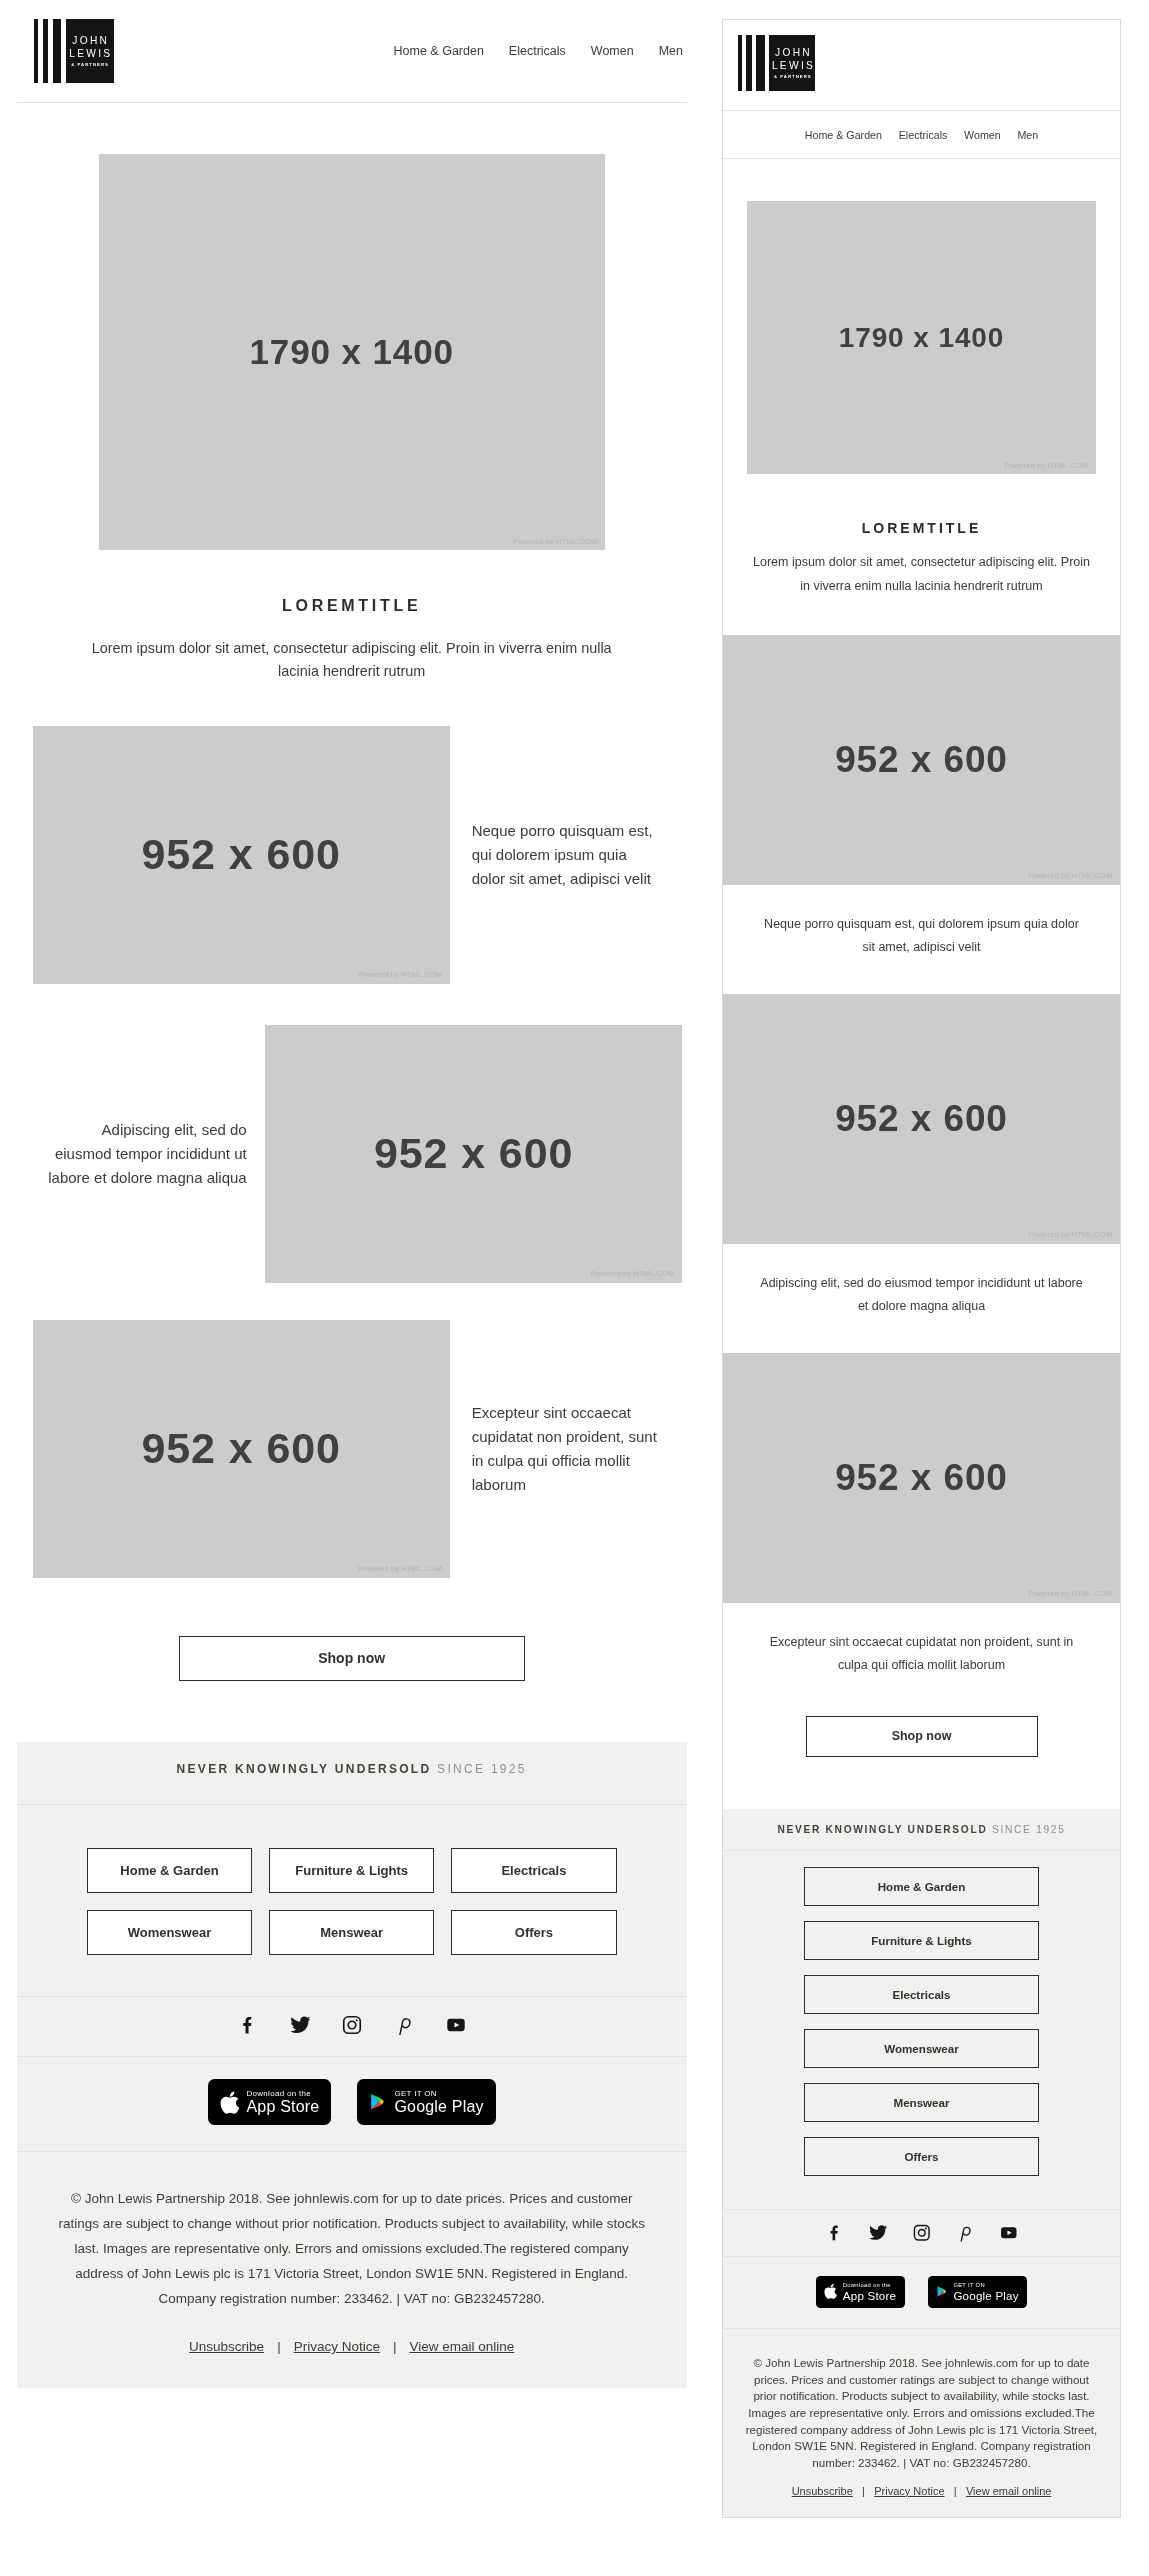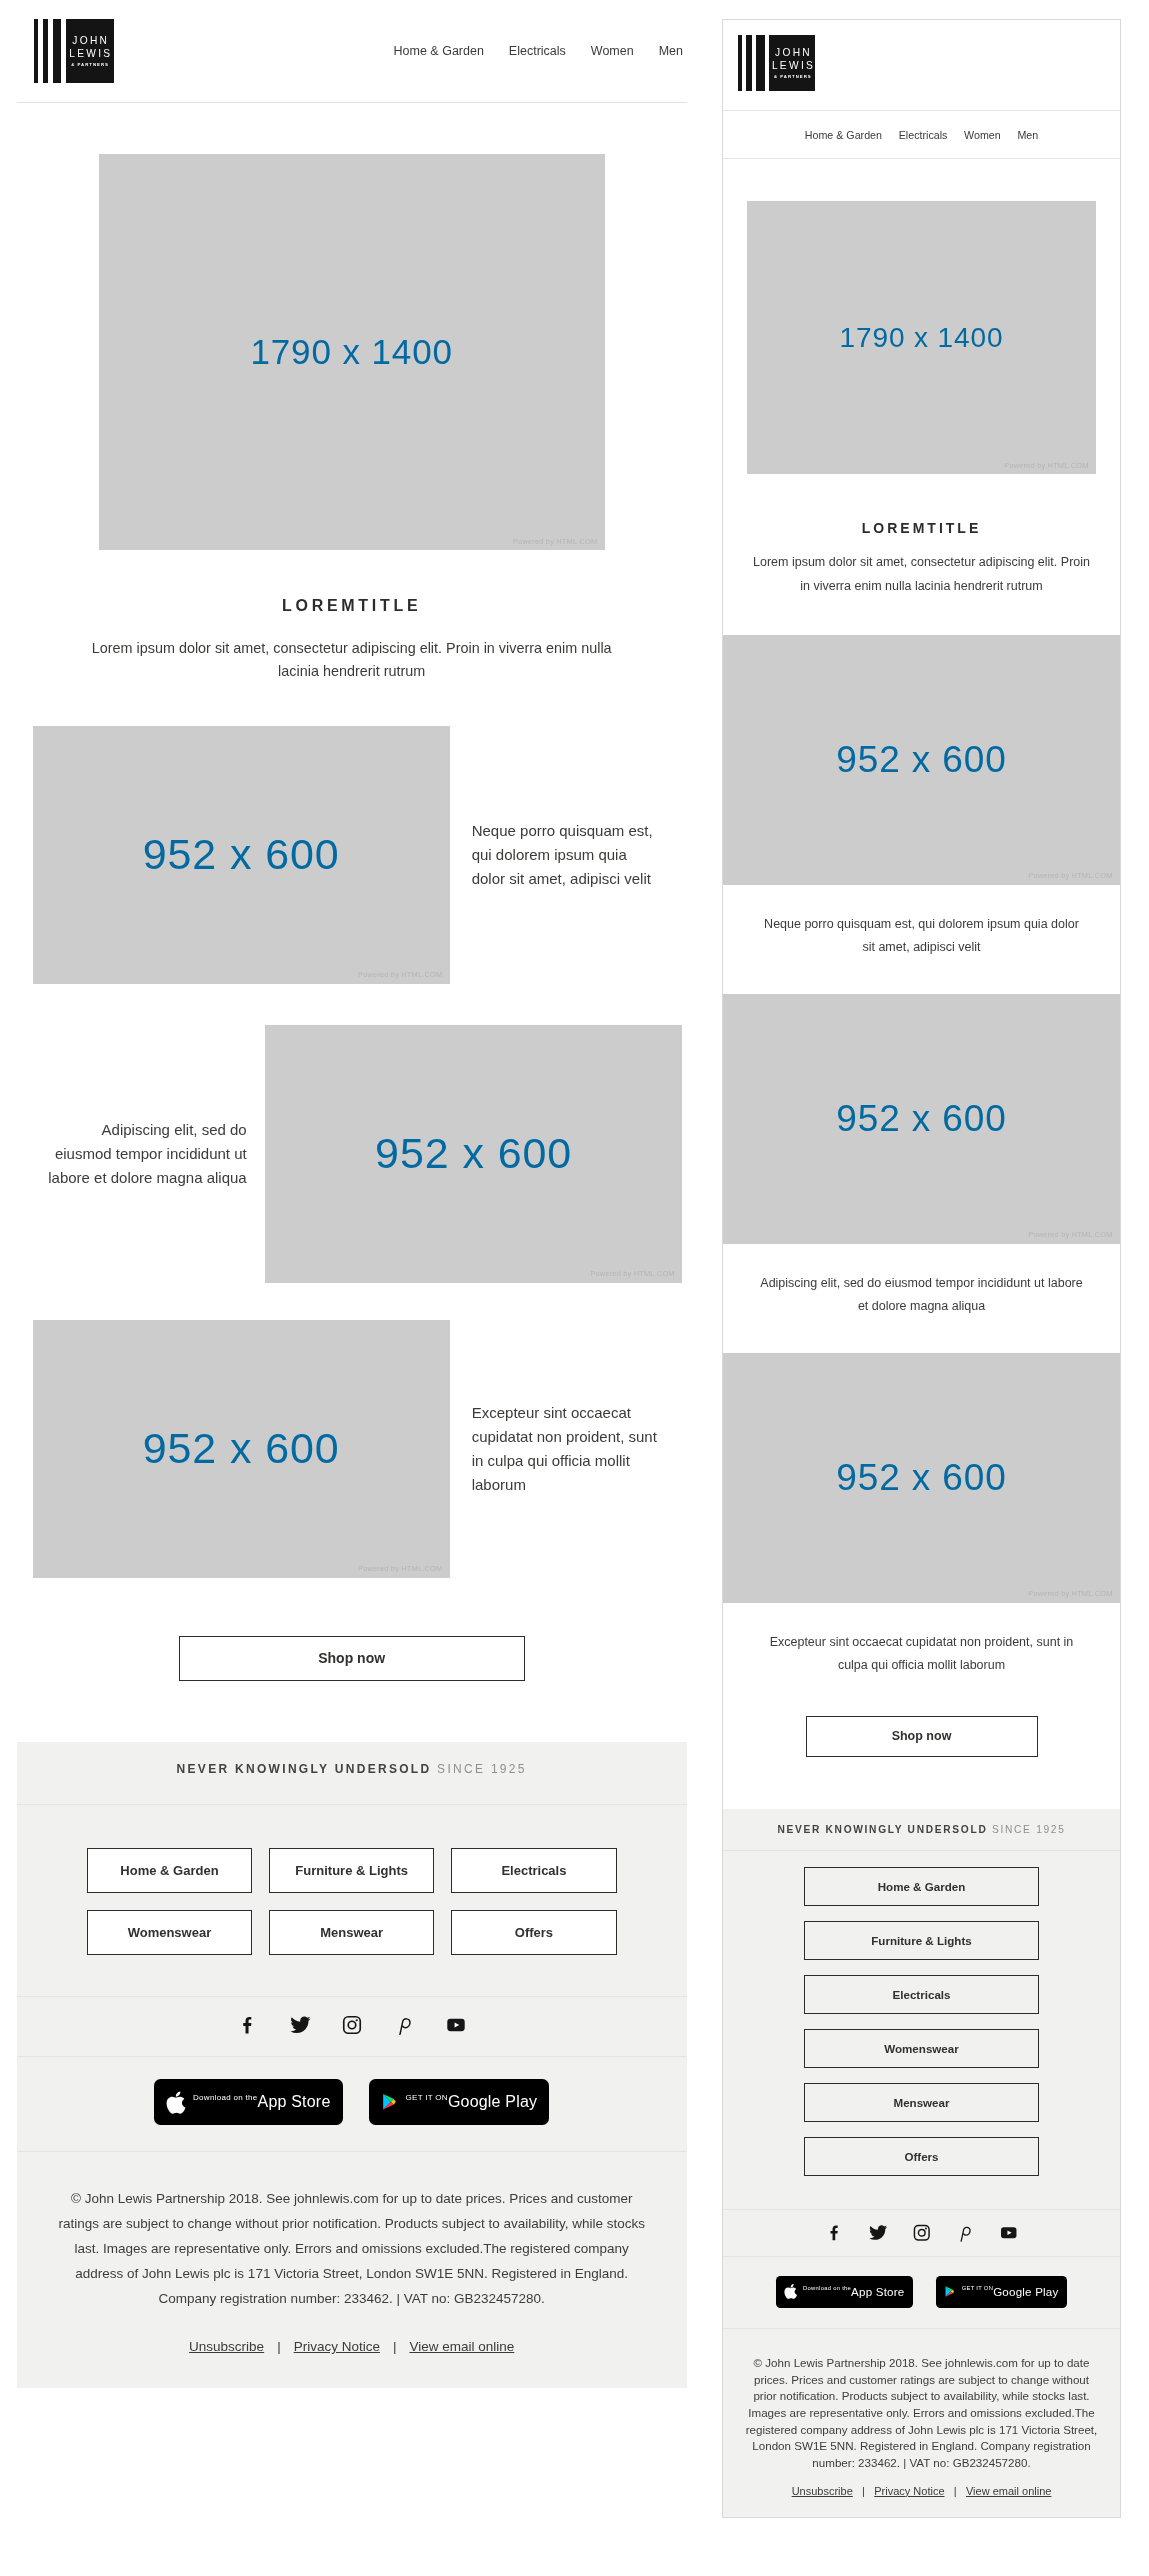--- a/index.html
+++ b/index.html
@@ -9,21 +9,21 @@
     font-family:"Liberation Sans","DejaVu Sans",sans-serif;
     color:#3d3b38;
   }
 
   
   .divider { border-bottom:0.9px solid #e4e4e4; }
   .ph {
     background:#cccccc; position:relative;
     display:flex; align-items:center; justify-content:center;
   }
-  .ph-label { color:#0369a1; letter-spacing:0.9px; }
+  .ph-label { color:#404040; letter-spacing:0.9px;font-weight:bold; }
   .wm {
     position:absolute; right:7.4px; bottom:4.6px;
     font-size:7.4px; color:#b5b5b5; letter-spacing:0.2px;
   }
   .jl-logo { display:flex; align-items:stretch; height:64px; }
   .jl-bars { display:flex; gap:4.6px; margin-right:4.6px; }
   .jl-bars i { display:block; background:#141414; }
   .jl-bars i:nth-child(1){ width:3.7px; }
   .jl-bars i:nth-child(2){ width:5.6px; }
   .jl-bars i:nth-child(3){ width:8.3px; }
@@ -41,21 +41,21 @@
   }
 
   .social-row { display:flex; justify-content:center; align-items:center; }
   .social-row a { display:flex; }
   .social-row svg { width:22px; height:22px; }
 
   .badge {
     background:#000; color:#fff; border-radius:6.5px; height:46px;
     display:flex; align-items:center; padding:0 12px; gap:7.4px;
   }
-  .badge .bt { display:flex; flex-direction:row; justify-content:center; }
+  .badge .bt { display:flex; flex-direction:column; justify-content:center; }
   .badge .b1 { font-size:8px; letter-spacing:0.3px; line-height:9.3px;}
   .badge .b2 { font-size:16px; font-weight:400; letter-spacing:0.2px; line-height:17.6px; white-space:nowrap;}
   .badge svg.apple { height:25px; width:19.5px; }
   .badge svg.gplay { height:19.5px; width:17.6px; }
 
   
   .d-pane { position:absolute; left:16.7px; top:0; width:670px; }
   .d-header {
     display:flex; align-items:center; justify-content:space-between;
     padding:18.6px 3.7px 19.5px 17.6px; border-bottom:0.9px solid #e0e0e0;

